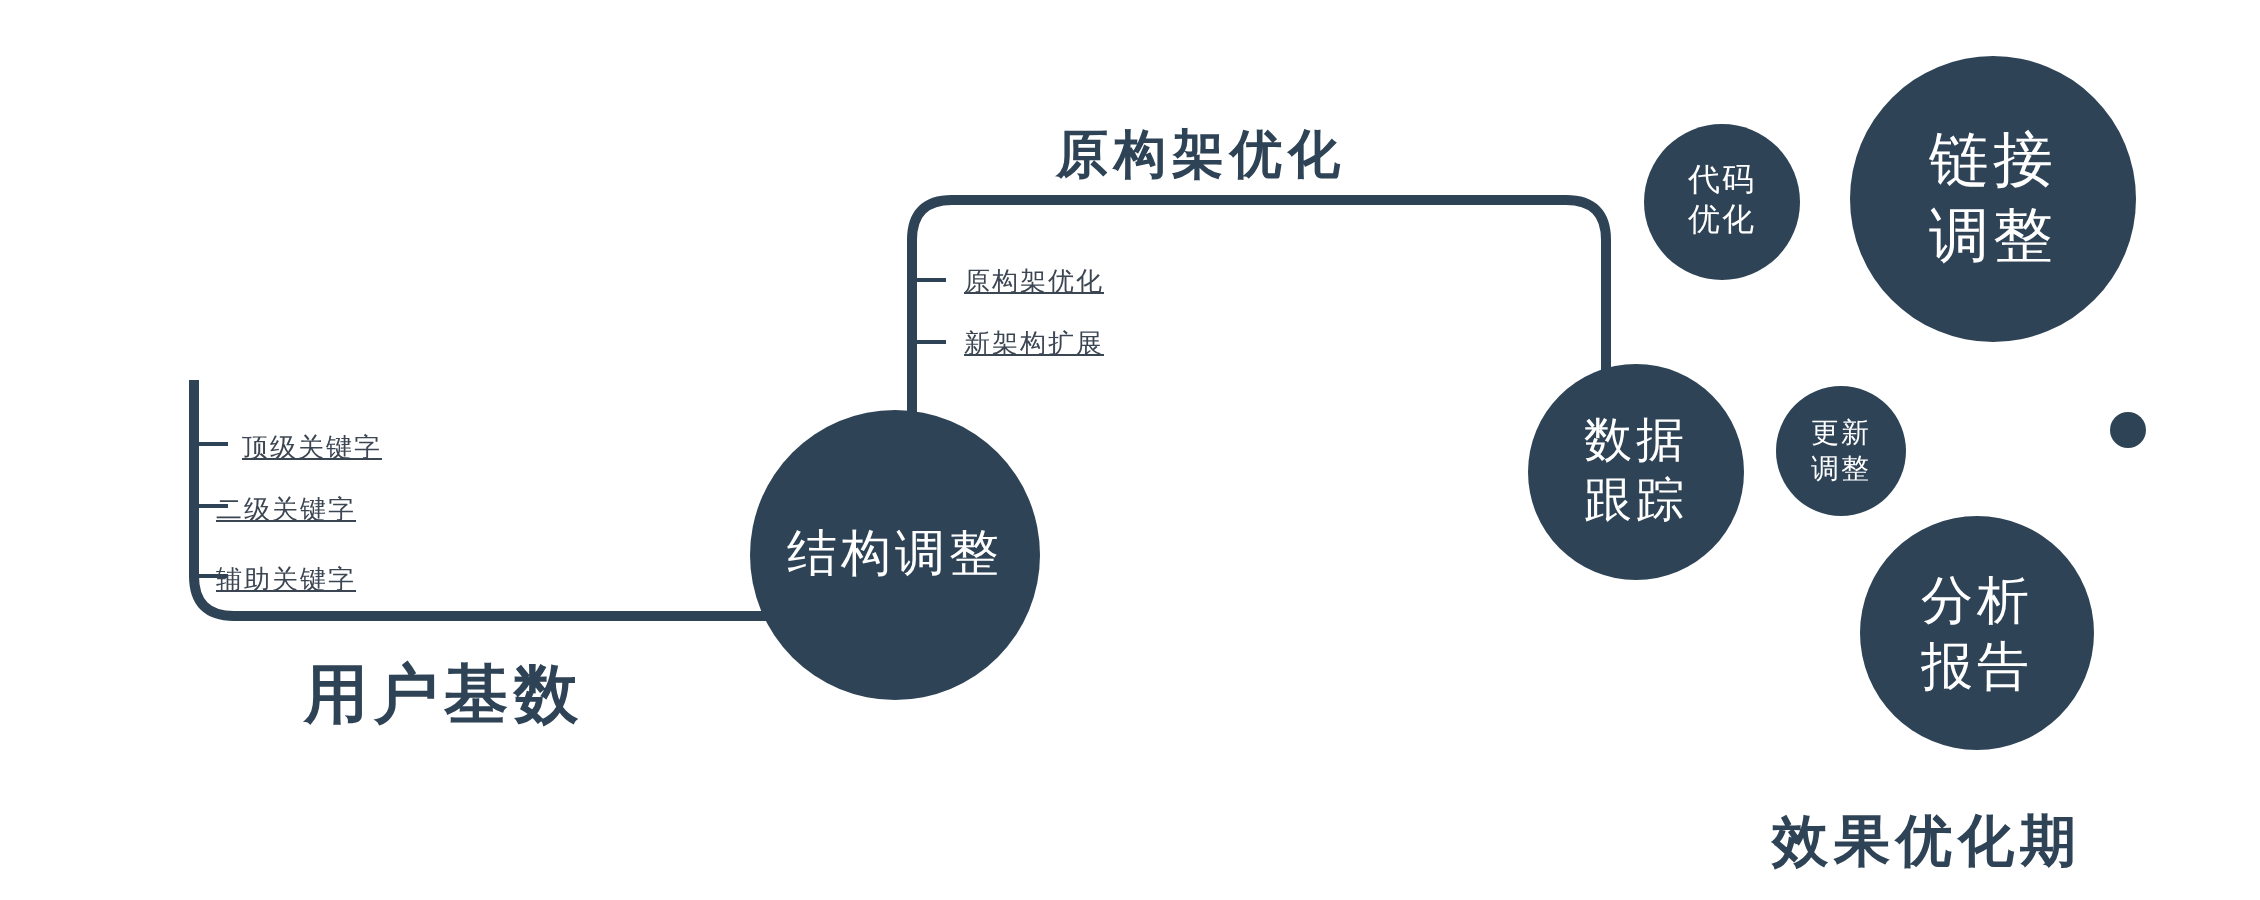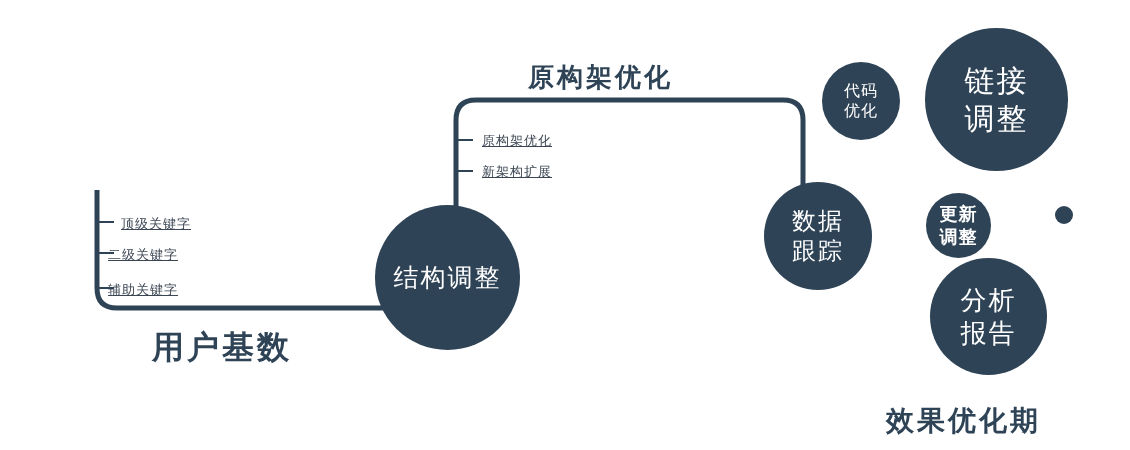--- a/index.html
+++ b/index.html
@@ -45,21 +45,21 @@
     justify-content:center;
     text-align:center;
     line-height:1.25;
     letter-spacing:2px;
   }
   .node-traffic{left:22px;top:62px;width:150px;height:150px;font-size:26px;}
   .node-structure{left:375px;top:205px;width:145px;height:145px;font-size:25px;}
   .node-data-tracking{left:764px;top:182px;width:108px;height:108px;font-size:24px;}
   .node-code-opt{left:822px;top:62px;width:78px;height:78px;font-size:16px;letter-spacing:1px;}
   .node-link-adjust{left:925px;top:28px;width:143px;height:143px;font-size:30px;}
-  .node-update-adjust{left:926px;top:193px;width:65px;height:65px;font-size:18px;font-weight:bold;letter-spacing:1px;}
+  .node-update-adjust{left:888px;top:193px;width:65px;height:65px;font-size:14px;font-weight:normal;letter-spacing:1px;}
   .node-dot{left:1055px;top:206px;width:18px;height:18px;}
   .node-analysis-report{left:930px;top:258px;width:117px;height:117px;font-size:26px;}
   .edge-label{
     position:absolute;
     color:var(--text_dark);
     font-weight:bold;
     letter-spacing:3px;
   }
   .edge-label-user-base{left:152px;top:326px;font-size:32px;}
   .edge-label-keyword{left:528px;top:60px;font-size:26px;}

